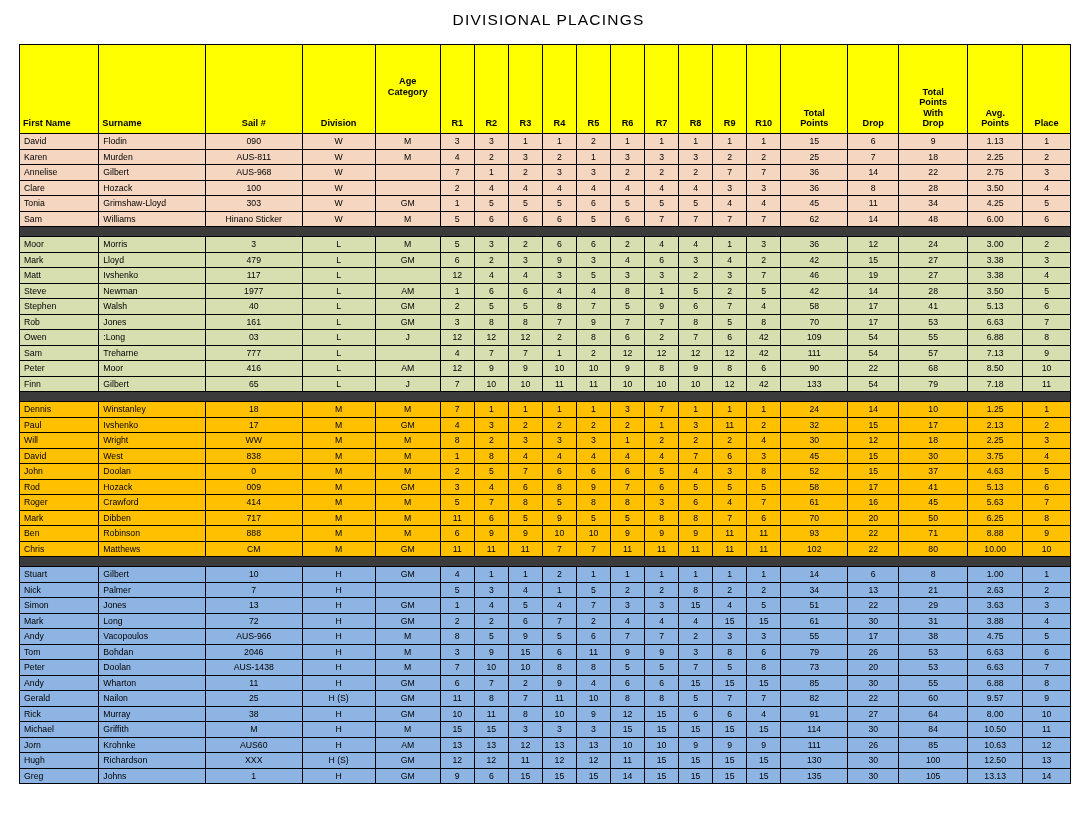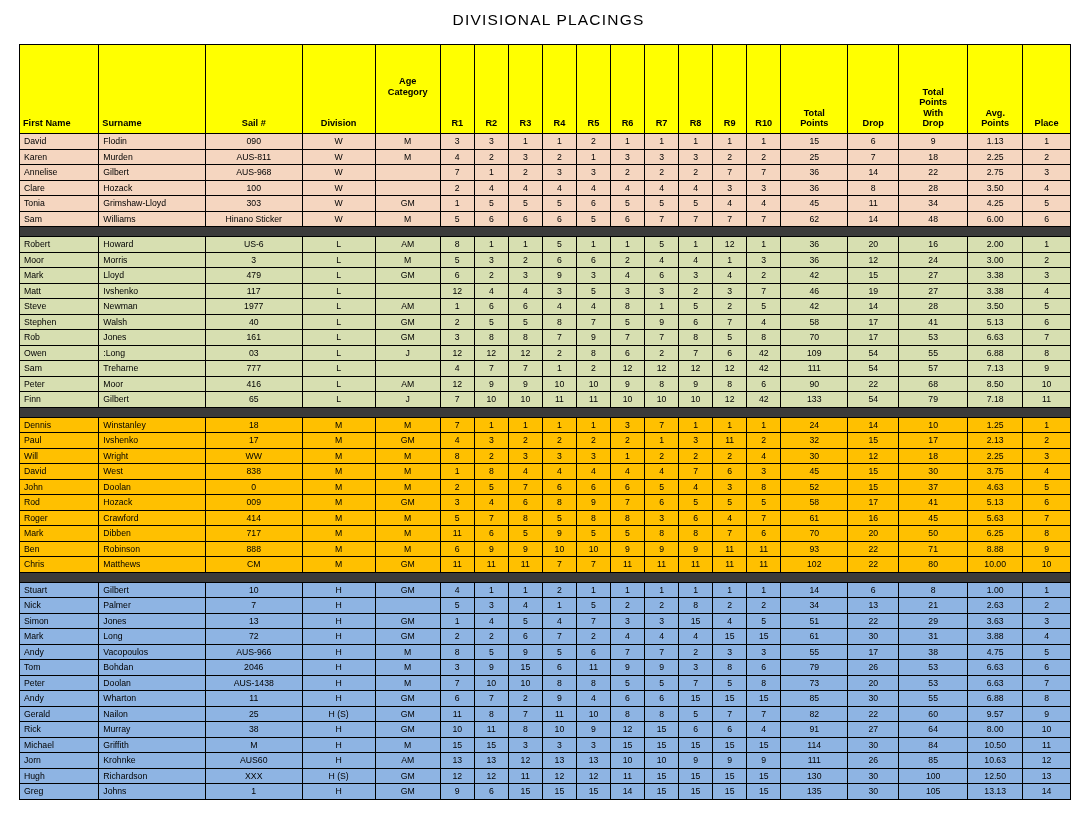--- a/index.html
+++ b/index.html
@@ -288,42 +288,20 @@
           <td class="c">62</td>
           <td class="c">14</td>
           <td class="c">48</td>
           <td class="c">6.00</td>
           <td class="c">6</td>
         </tr>
         <tr class="spacer">
           <td colspan="20"></td>
         </tr>
         <tr class="grp-l">
-          <td class="name">Robert</td>
-          <td class="name">Howard</td>
-          <td class="c">US-6</td>
-          <td class="c">L</td>
-          <td class="c">AM</td>
-          <td class="c">8</td>
-          <td class="c">1</td>
-          <td class="c">1</td>
-          <td class="c">5</td>
-          <td class="c">1</td>
-          <td class="c">1</td>
-          <td class="c">5</td>
-          <td class="c">1</td>
-          <td class="c">12</td>
-          <td class="c">1</td>
-          <td class="c">36</td>
-          <td class="c">20</td>
-          <td class="c">16</td>
-          <td class="c">2.00</td>
-          <td class="c">1</td>
-        </tr>
-        <tr class="grp-l">
           <td class="name">Moor</td>
           <td class="name">Morris</td>
           <td class="c">3</td>
           <td class="c">L</td>
           <td class="c">M</td>
           <td class="c">5</td>
           <td class="c">3</td>
           <td class="c">2</td>
           <td class="c">6</td>
           <td class="c">6</td>

